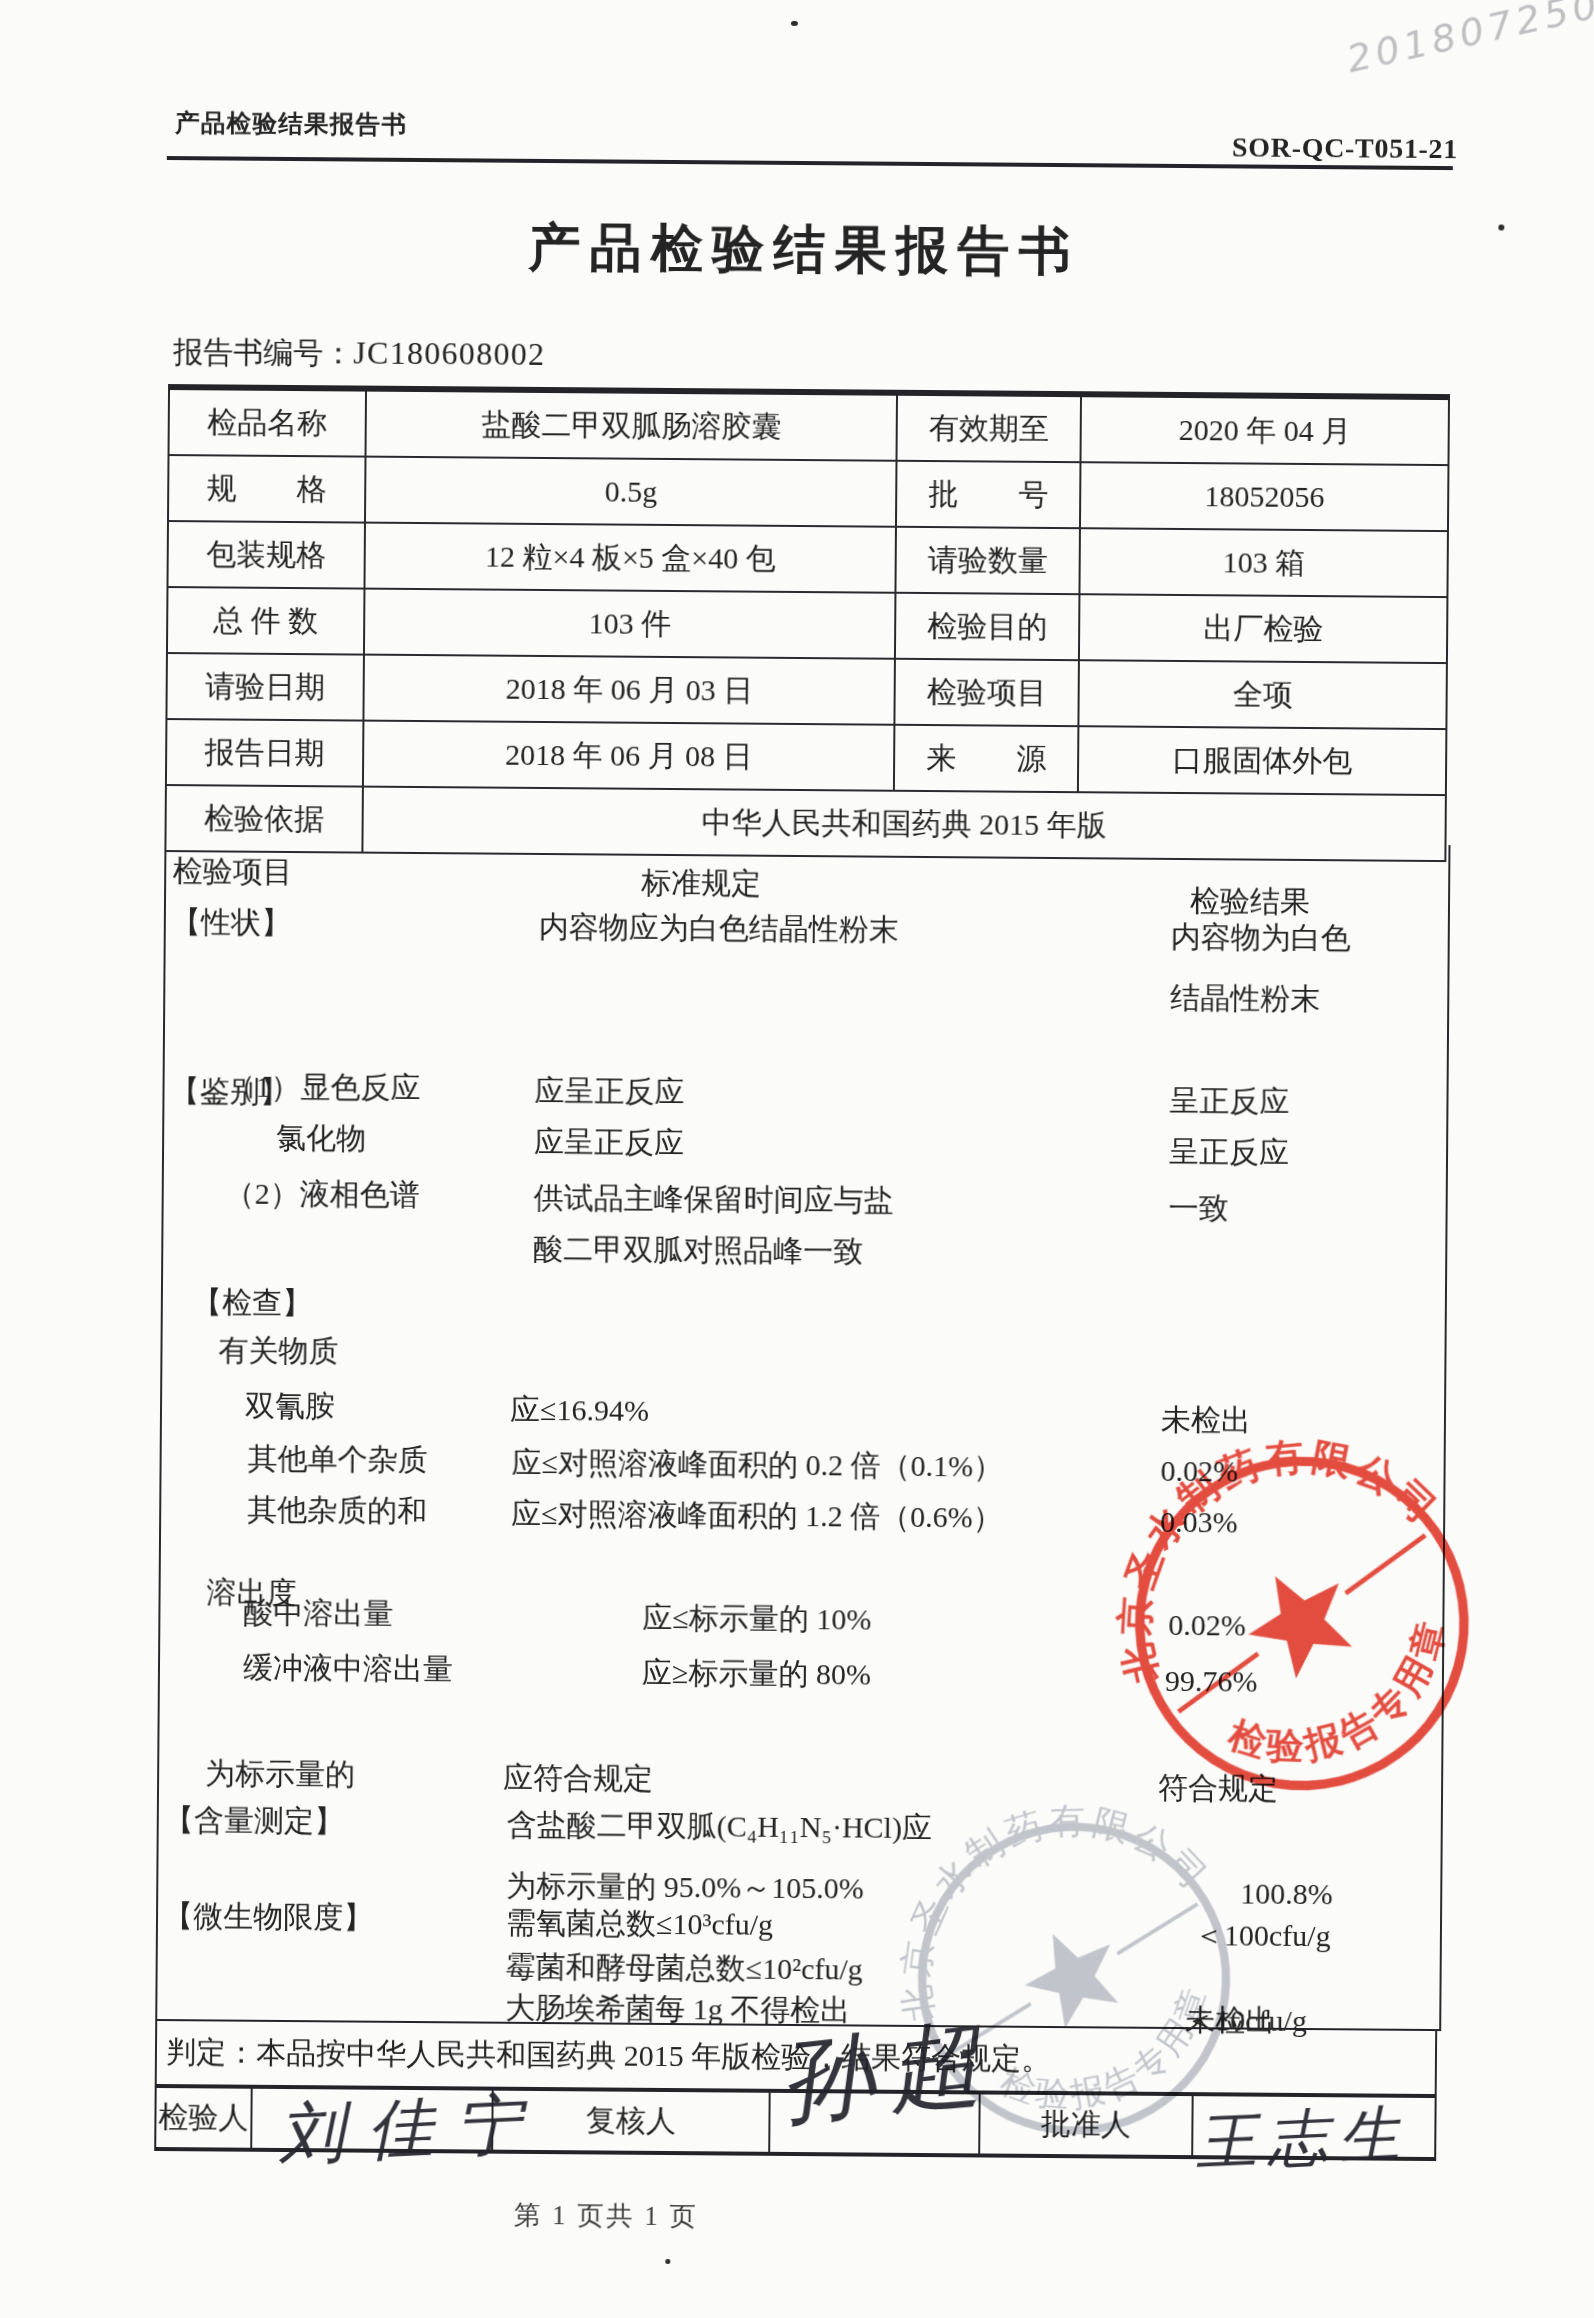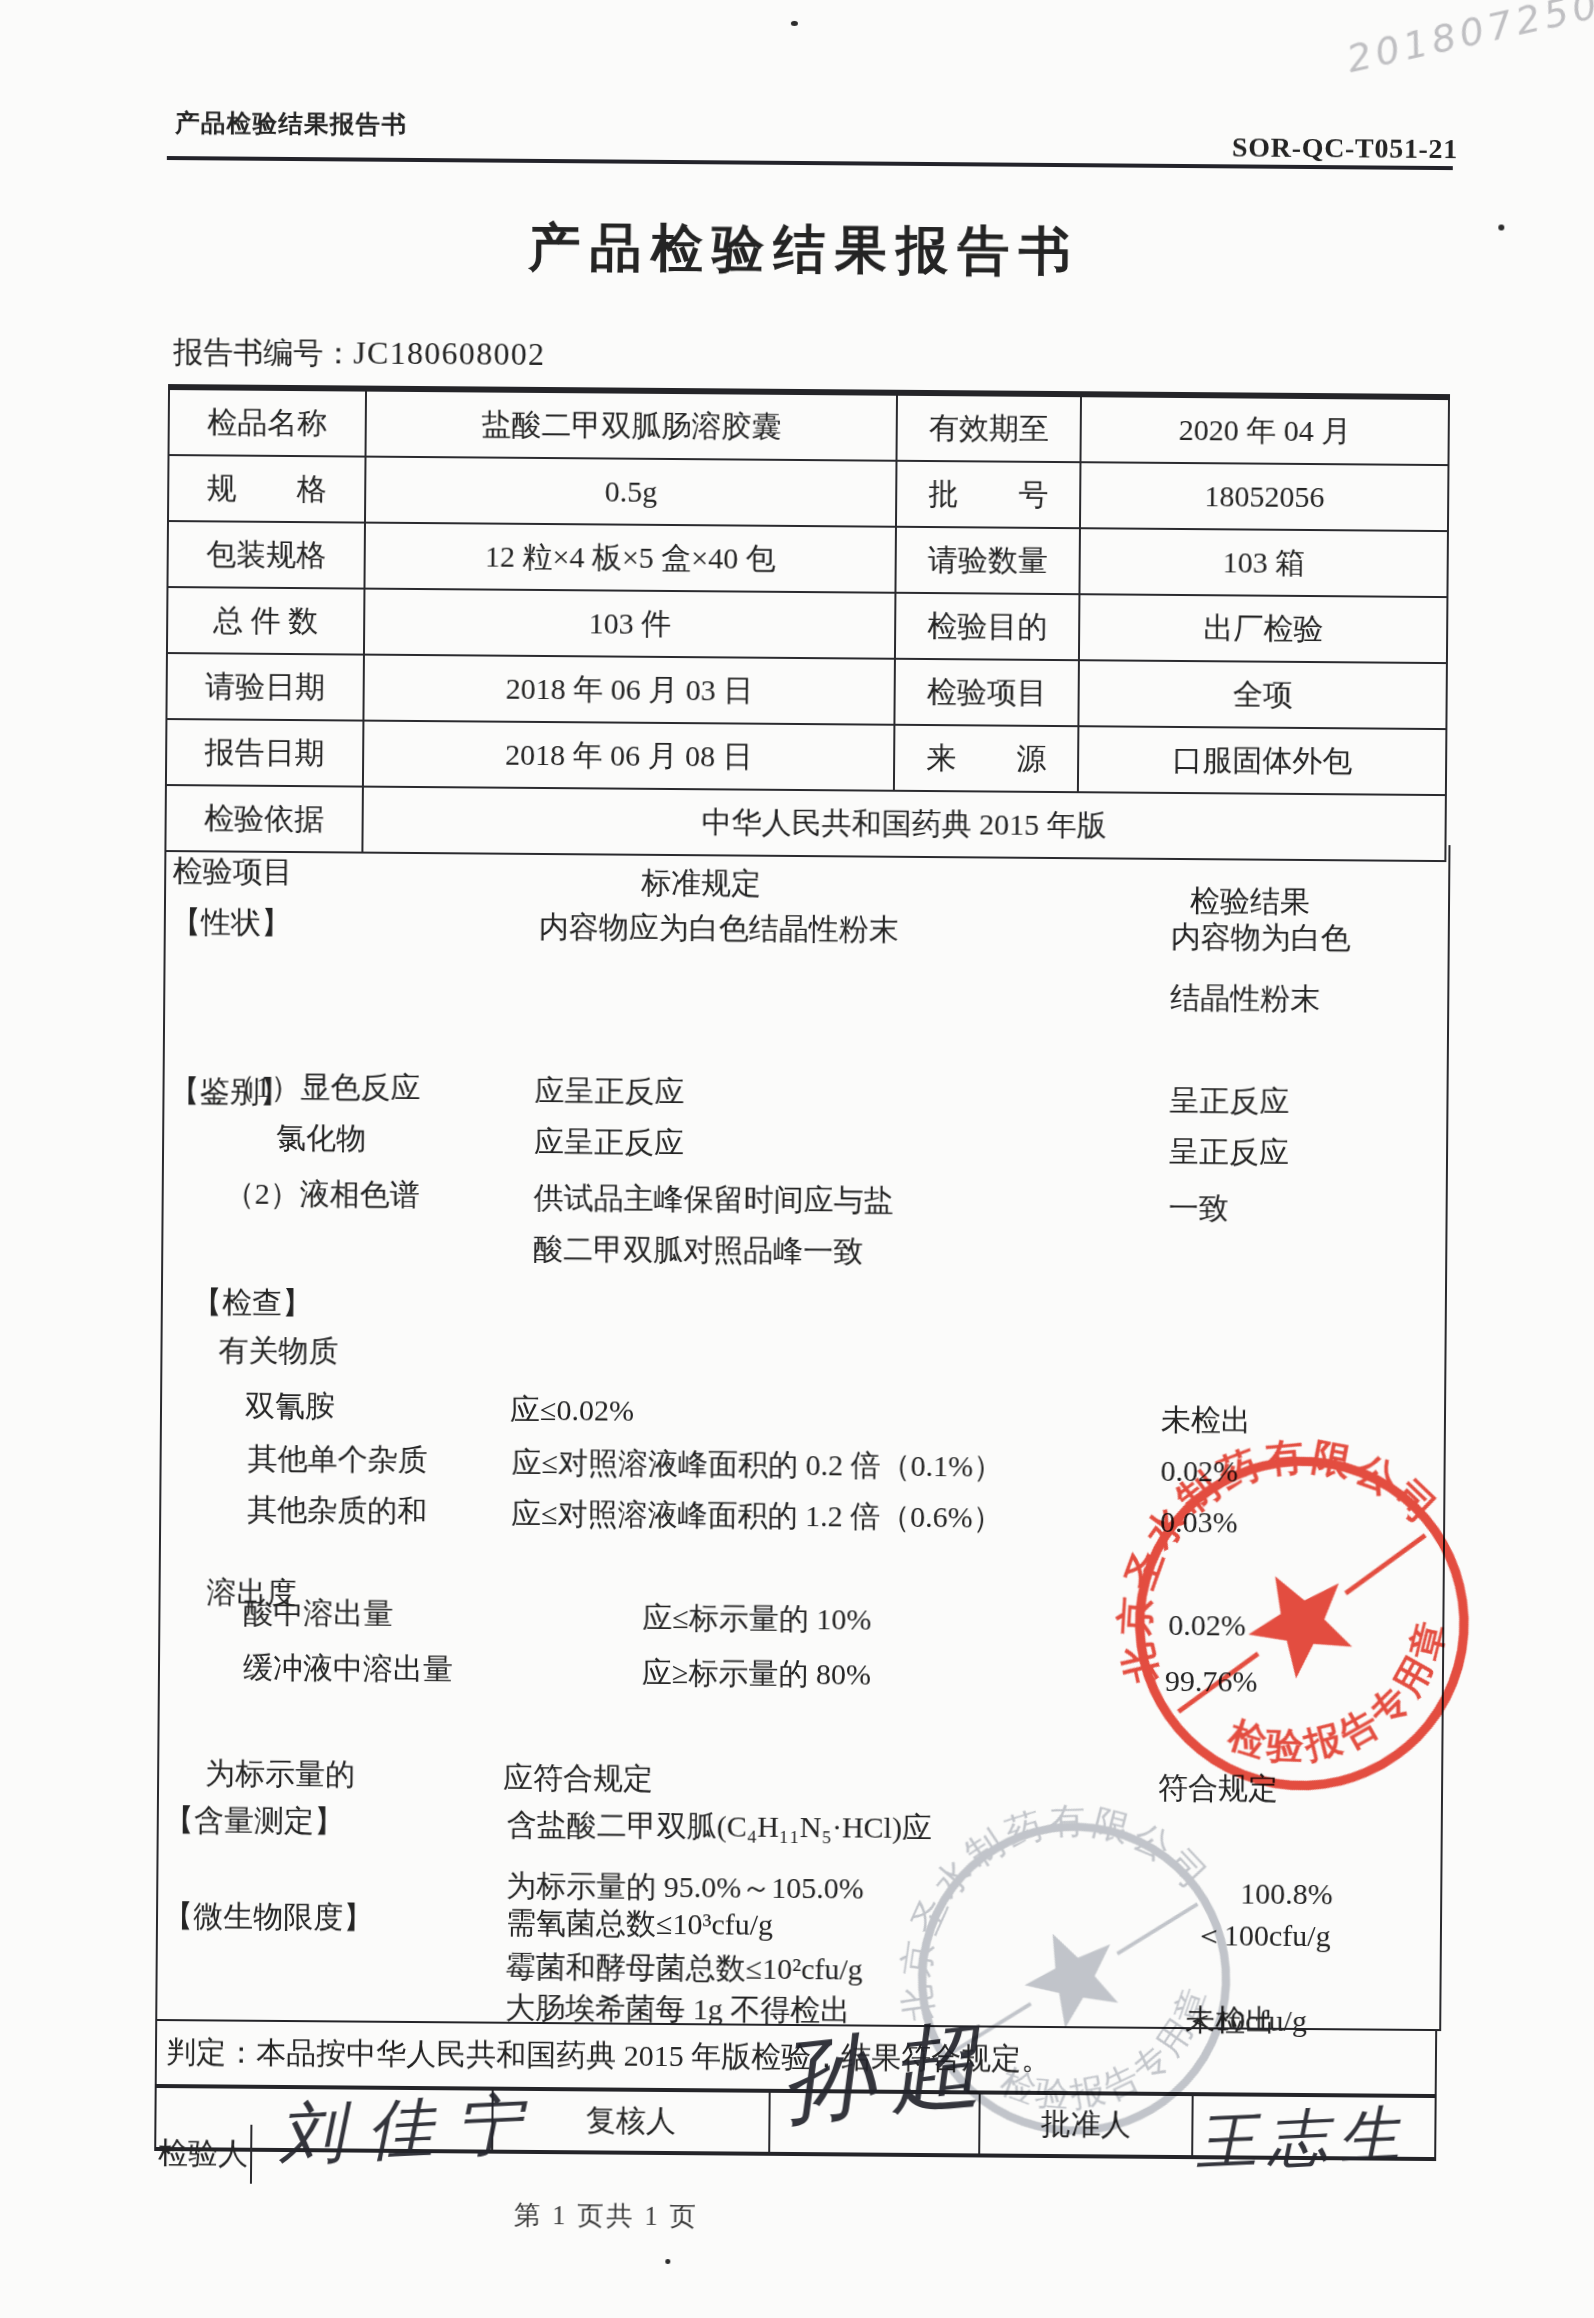--- a/index.html
+++ b/index.html
@@ -173,21 +173,21 @@
 
       <span class="cl" style="left:61px;  top:338px;">（2）液相色谱</span>
       <span class="cl" style="left:370px; top:340px;">供试品主峰保留时间应与盐</span>
       <span class="cl" style="left:1005px;top:345px;">一致</span>
       <span class="cl" style="left:370px; top:391px;">酸二甲双胍对照品峰一致</span>
 
       <span class="cl" style="left:5.3px;   top:447px;margin-left:24px;">【检查】</span>
       <span class="cl" style="left:56px;  top:495px;">有关物质</span>
 
       <span class="cl" style="left:83px; top:550px;">双氰胺</span>
-      <span class="cl" style="left:348px; top:552px;">应≤0.02%</span>
+      <span class="cl" style="left:348px; top:552px;">应≤16.94%</span>
       <span class="cl" style="left:999px;top:557px;">未检出</span>
 
       <span class="cl" style="left:86px; top:603px;">其他单个杂质</span>
       <span class="cl" style="left:350px; top:605px;">应≤对照溶液峰面积的 0.2 倍（0.1%）</span>
       <span class="cl" style="left:999px;top:611px;">0.02%</span>
 
       <span class="cl" style="left:86px; top:654px;">其他杂质的和</span>
       <span class="cl" style="left:350px; top:656px;">应≤对照溶液峰面积的 1.2 倍（0.6%）</span>
       <span class="cl" style="left:999px;top:662px;">0.03%</span>
 
@@ -217,21 +217,21 @@
       <span class="cl" style="left:1028px;top:1117px;margin-top:40px;">＜10cfu/g</span>
       <span class="cl" style="left:348px; top:1150px;">大肠埃希菌每 1g 不得检出</span>
       <span class="cl" style="left:1028px;top:1157px;">未检出</span>
     </div>
 
     <div class="abs verdict-row">
       <span>判定：本品按中华人民共和国药典 2015 年版检验，结果符合规定。</span>
     </div>
 
     <div class="abs sig-row">
-      <div class="cell" style="width:96px;margin-top:36px;">检验人</div>
+      <div class="cell" style="width:96px;">检验人</div>
       <div class="cell" style="width:241px;"></div>
       <div class="cell" style="width:277px;">复核人</div>
       <div class="cell" style="width:210px;"></div>
       <div class="cell" style="width:213px;">批准人</div>
       <div class="cell" style="width:241px;"></div>
     </div>
 
     <div class="sig sig1">刘佳宁</div>
     <div class="sig sig2">孙超</div>
     <div class="sig sig3">王志生</div>

